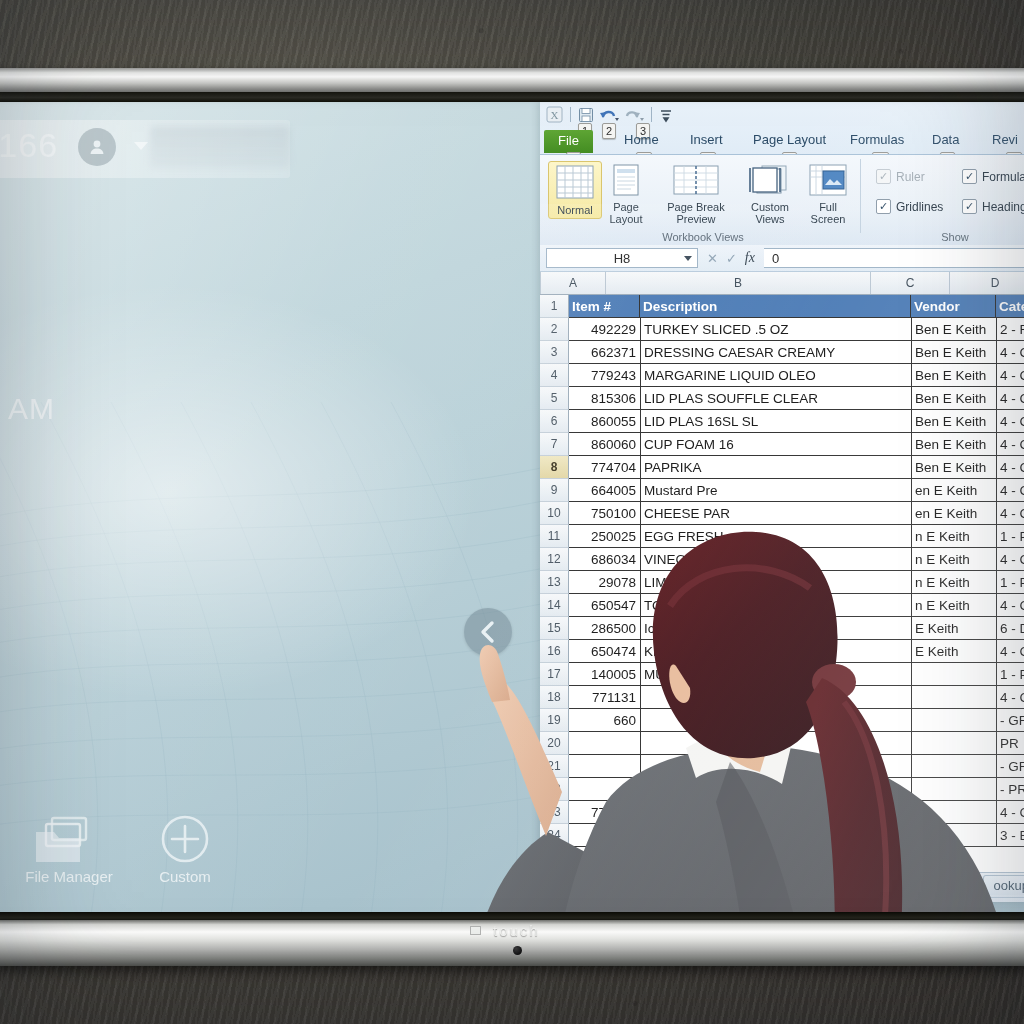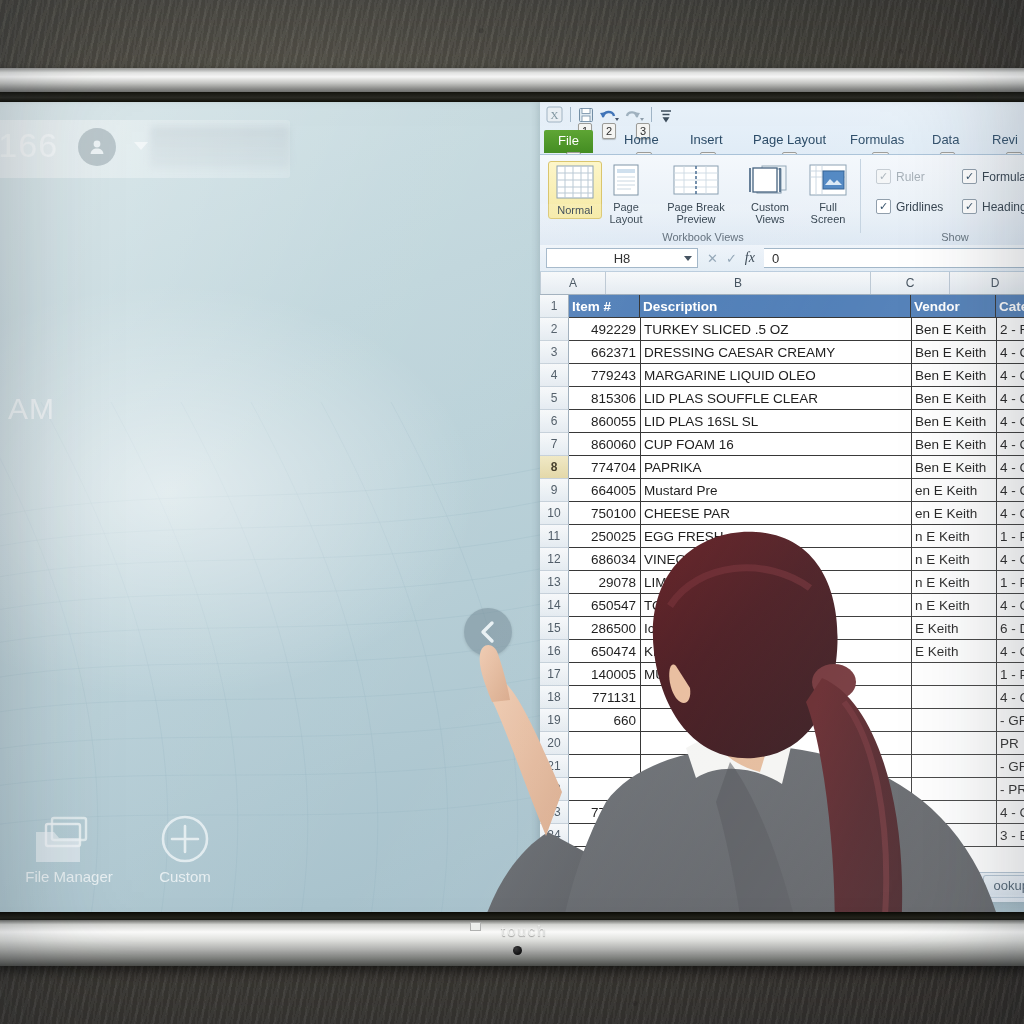--- a/index.html
+++ b/index.html
@@ -43,21 +43,21 @@
     background:linear-gradient(180deg,#0c0c07 0%,#27271f 60%,#090906 100%);
   }
   .bezel-bottom{
     position:absolute;left:-6px;top:920px;width:1036px;height:46px;
     background:linear-gradient(180deg,#6f706d 0%,#d6d7d4 10%,#fdfdfc 26%,#e2e3e0 44%,#b4b5b2 64%,#7f807d 84%,#4e4f4c 100%);
     box-shadow:0 5px 12px rgba(0,0,0,.6);
   }
   .bezel-brand{
     position:absolute;left:470px;top:922px;font-size:15px;letter-spacing:2px;
     color:#f1f2f0;text-shadow:0 1px 1px rgba(0,0,0,.35);
-    display:flex;align-items:flex-start;gap:20px;
+    display:flex;align-items:center;gap:12px;
   }
   .brand-mark{
     display:inline-block;width:11px;height:9px;background:#eef0ee;
     box-shadow:inset 0 0 0 1px rgba(120,120,120,.5);
   }
   .bezel-dot{
     position:absolute;left:513px;top:946px;width:9px;height:9px;border-radius:50%;
     background:radial-gradient(circle at 35% 30%,#3a3a3a,#000);
   }
 

